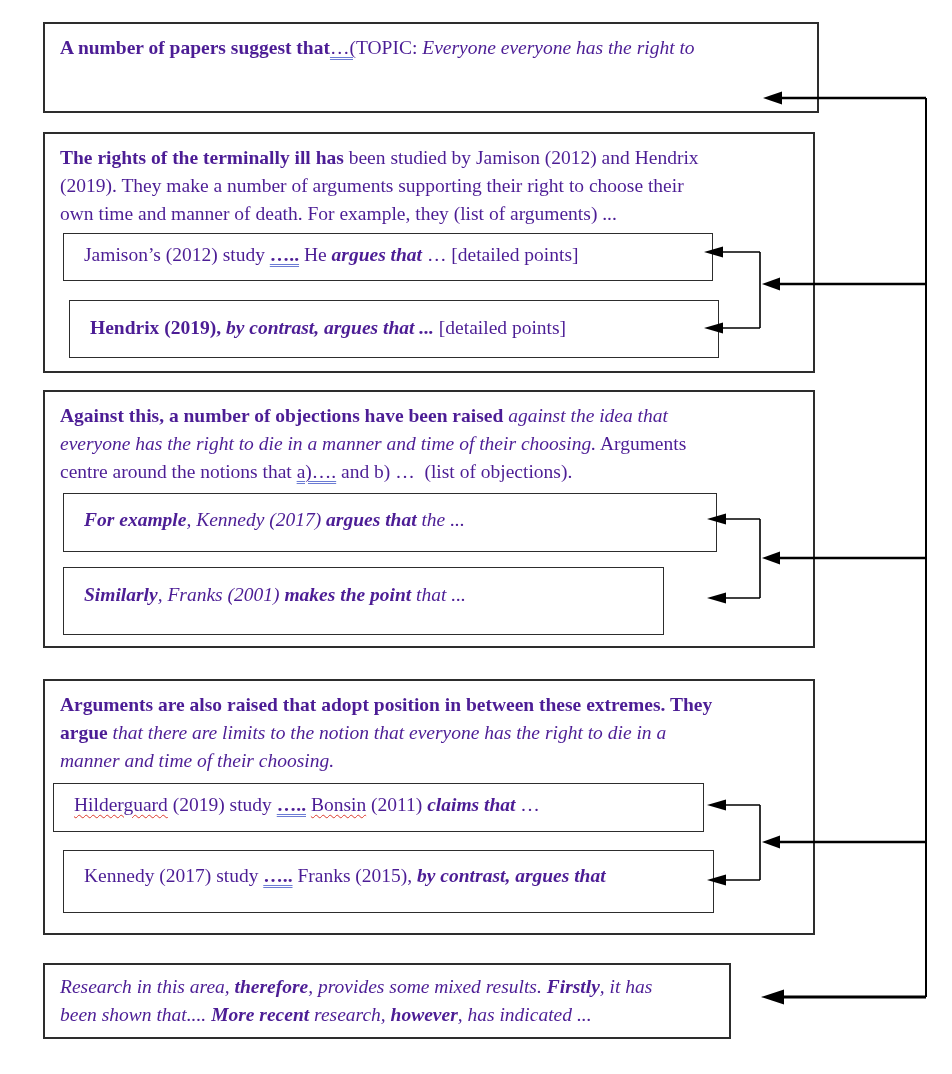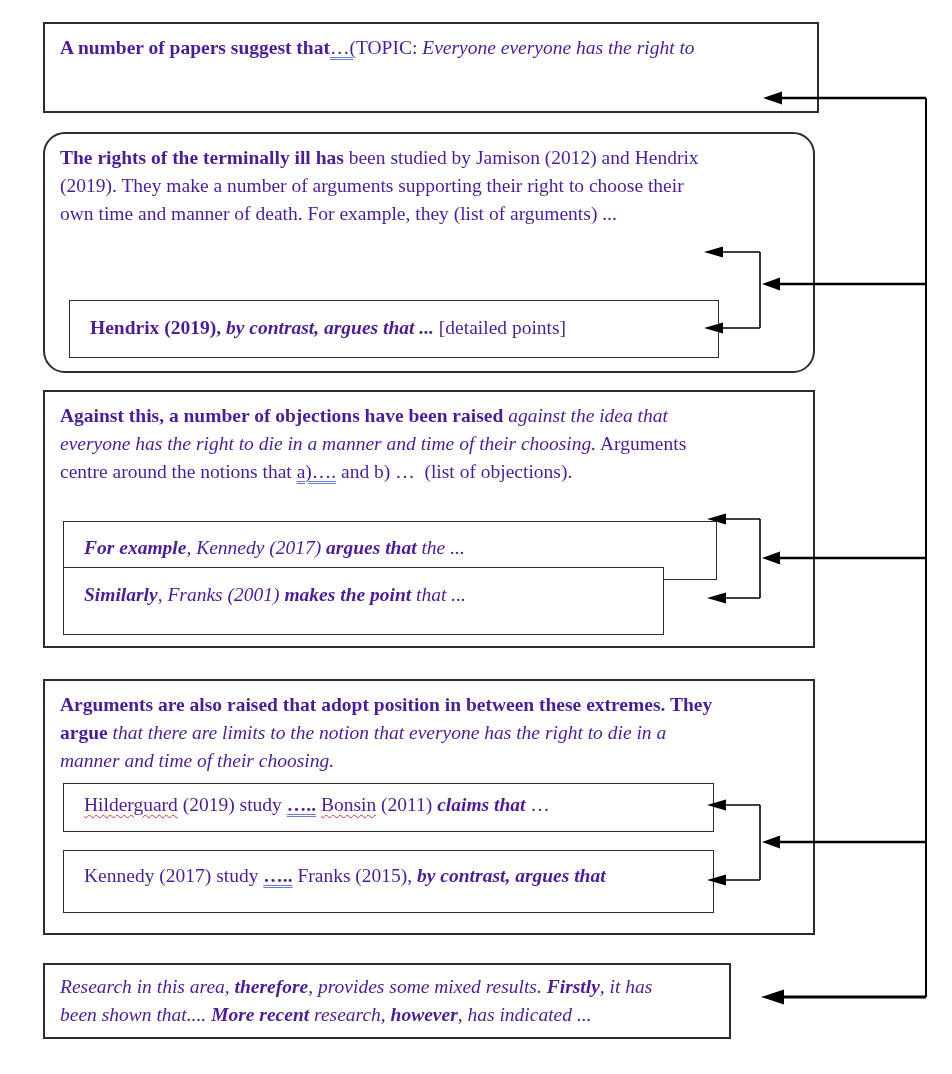--- a/index.html
+++ b/index.html
@@ -58,40 +58,43 @@
 </style>
 </head>
 <body>
 
 <div id="canvas">
 
   <div class="box" style="left:43px; top:22px; width:776px; height:91px;">
     <div class="box-text"><span class="seg-b">A number of papers suggest that</span><span class="seg-ublue">…(</span><span class="seg-r">TOPIC: </span><span class="seg-i">Everyone everyone has the right to</span><br></div>
   </div>
 
-  <div class="box" style="left:43px; top:132px; width:772px; height:241px;border-radius:22px;">
+  <div class="box" style="left:43px; top:132px; width:772px; height:241px;">
     <div class="box-text"><span class="seg-b">The rights of the terminally ill has</span><span class="seg-r"> been studied by Jamison (2012) and Hendrix</span><br><span class="seg-r">(2019). They make a number of arguments supporting their right to choose their</span><br><span class="seg-r">own time and manner of death. For example, they (list of arguments) ...</span></div>
+    <div class="subbox" style="left:18px; top:99px; width:650px; height:48px;">
+      <div class="sub-text"><span class="seg-r">Jamison’s (2012) study </span><span class="seg-bublue">…..</span><span class="seg-r"> He </span><span class="seg-bi">argues that</span><span class="seg-r"> … [detailed points]</span></div>
+    </div>
     <div class="subbox" style="left:24px; top:166px; width:650px; height:58px;">
       <div class="sub-text" style="padding-top:14px;"><span class="seg-b">Hendrix (2019), </span><span class="seg-bi">by contrast, argues that ...</span><span class="seg-r"> [detailed points]</span></div>
     </div>
   </div>
 
   <div class="box" style="left:43px; top:390px; width:772px; height:258px;">
     <div class="box-text"><span class="seg-b">Against this, a number of objections have been raised </span><span class="seg-i">against the idea that</span><br><span class="seg-i">everyone has the right to die in a manner and time of their choosing.</span><span class="seg-r"> Arguments</span><br><span class="seg-r">centre around the notions that </span><span class="seg-ublue">a)….</span><span class="seg-r"> and b) … &nbsp;(list of objections).</span></div>
-    <div class="subbox" style="left:18px; top:101px; width:654px; height:59px;margin-top:28px;">
+    <div class="subbox" style="left:18px; top:101px; width:654px; height:59px;">
       <div class="sub-text" style="padding-top:13px;"><span class="seg-bi">For example</span><span class="seg-i">, Kennedy (2017) </span><span class="seg-bi">argues that</span><span class="seg-i"> the ...</span></div>
     </div>
     <div class="subbox" style="left:18px; top:175px; width:601px; height:68px;">
       <div class="sub-text" style="padding-top:14px;"><span class="seg-bi">Similarly</span><span class="seg-i">, Franks (2001) </span><span class="seg-bi">makes the point</span><span class="seg-i"> that ...</span></div>
     </div>
   </div>
 
   <div class="box" style="left:43px; top:679px; width:772px; height:256px;">
     <div class="box-text"><span class="seg-b">Arguments are also raised that adopt position in between these extremes. They</span><br><span class="seg-b">argue </span><span class="seg-i">that there are limits to the notion that everyone has the right to die in a</span><br><span class="seg-i">manner and time of their choosing.</span></div>
-    <div class="subbox" style="left:18px; top:102px; width:651px; height:49px;">
+    <div class="subbox" style="left:8px; top:102px; width:651px; height:49px;">
       <div class="sub-text"><span class="seg-rred">Hilderguard</span><span class="seg-r"> (2019) study </span><span class="seg-bublue">…..</span><span class="seg-r"> </span><span class="seg-rred">Bonsin</span><span class="seg-r"> (2011) </span><span class="seg-bi">claims that</span><span class="seg-r"> …</span></div>
     </div>
     <div class="subbox" style="left:18px; top:169px; width:651px; height:63px;">
       <div class="sub-text" style="padding-top:12px;"><span class="seg-r">Kennedy (2017) study </span><span class="seg-bublue">…..</span><span class="seg-r"> Franks (2015), </span><span class="seg-bi">by contrast, argues that</span></div>
     </div>
   </div>
 
   <div class="box" style="left:43px; top:963px; width:688px; height:76px;">
     <div class="box-text" style="padding-top:8px;"><span class="seg-i">Research in this area, </span><span class="seg-bi">therefore</span><span class="seg-i">, provides some mixed results. </span><span class="seg-bi">Firstly</span><span class="seg-i">, it has</span><br><span class="seg-i">been shown that.... </span><span class="seg-bi">More recent</span><span class="seg-i"> research, </span><span class="seg-bi">however</span><span class="seg-i">, has indicated ...</span></div>
   </div>

